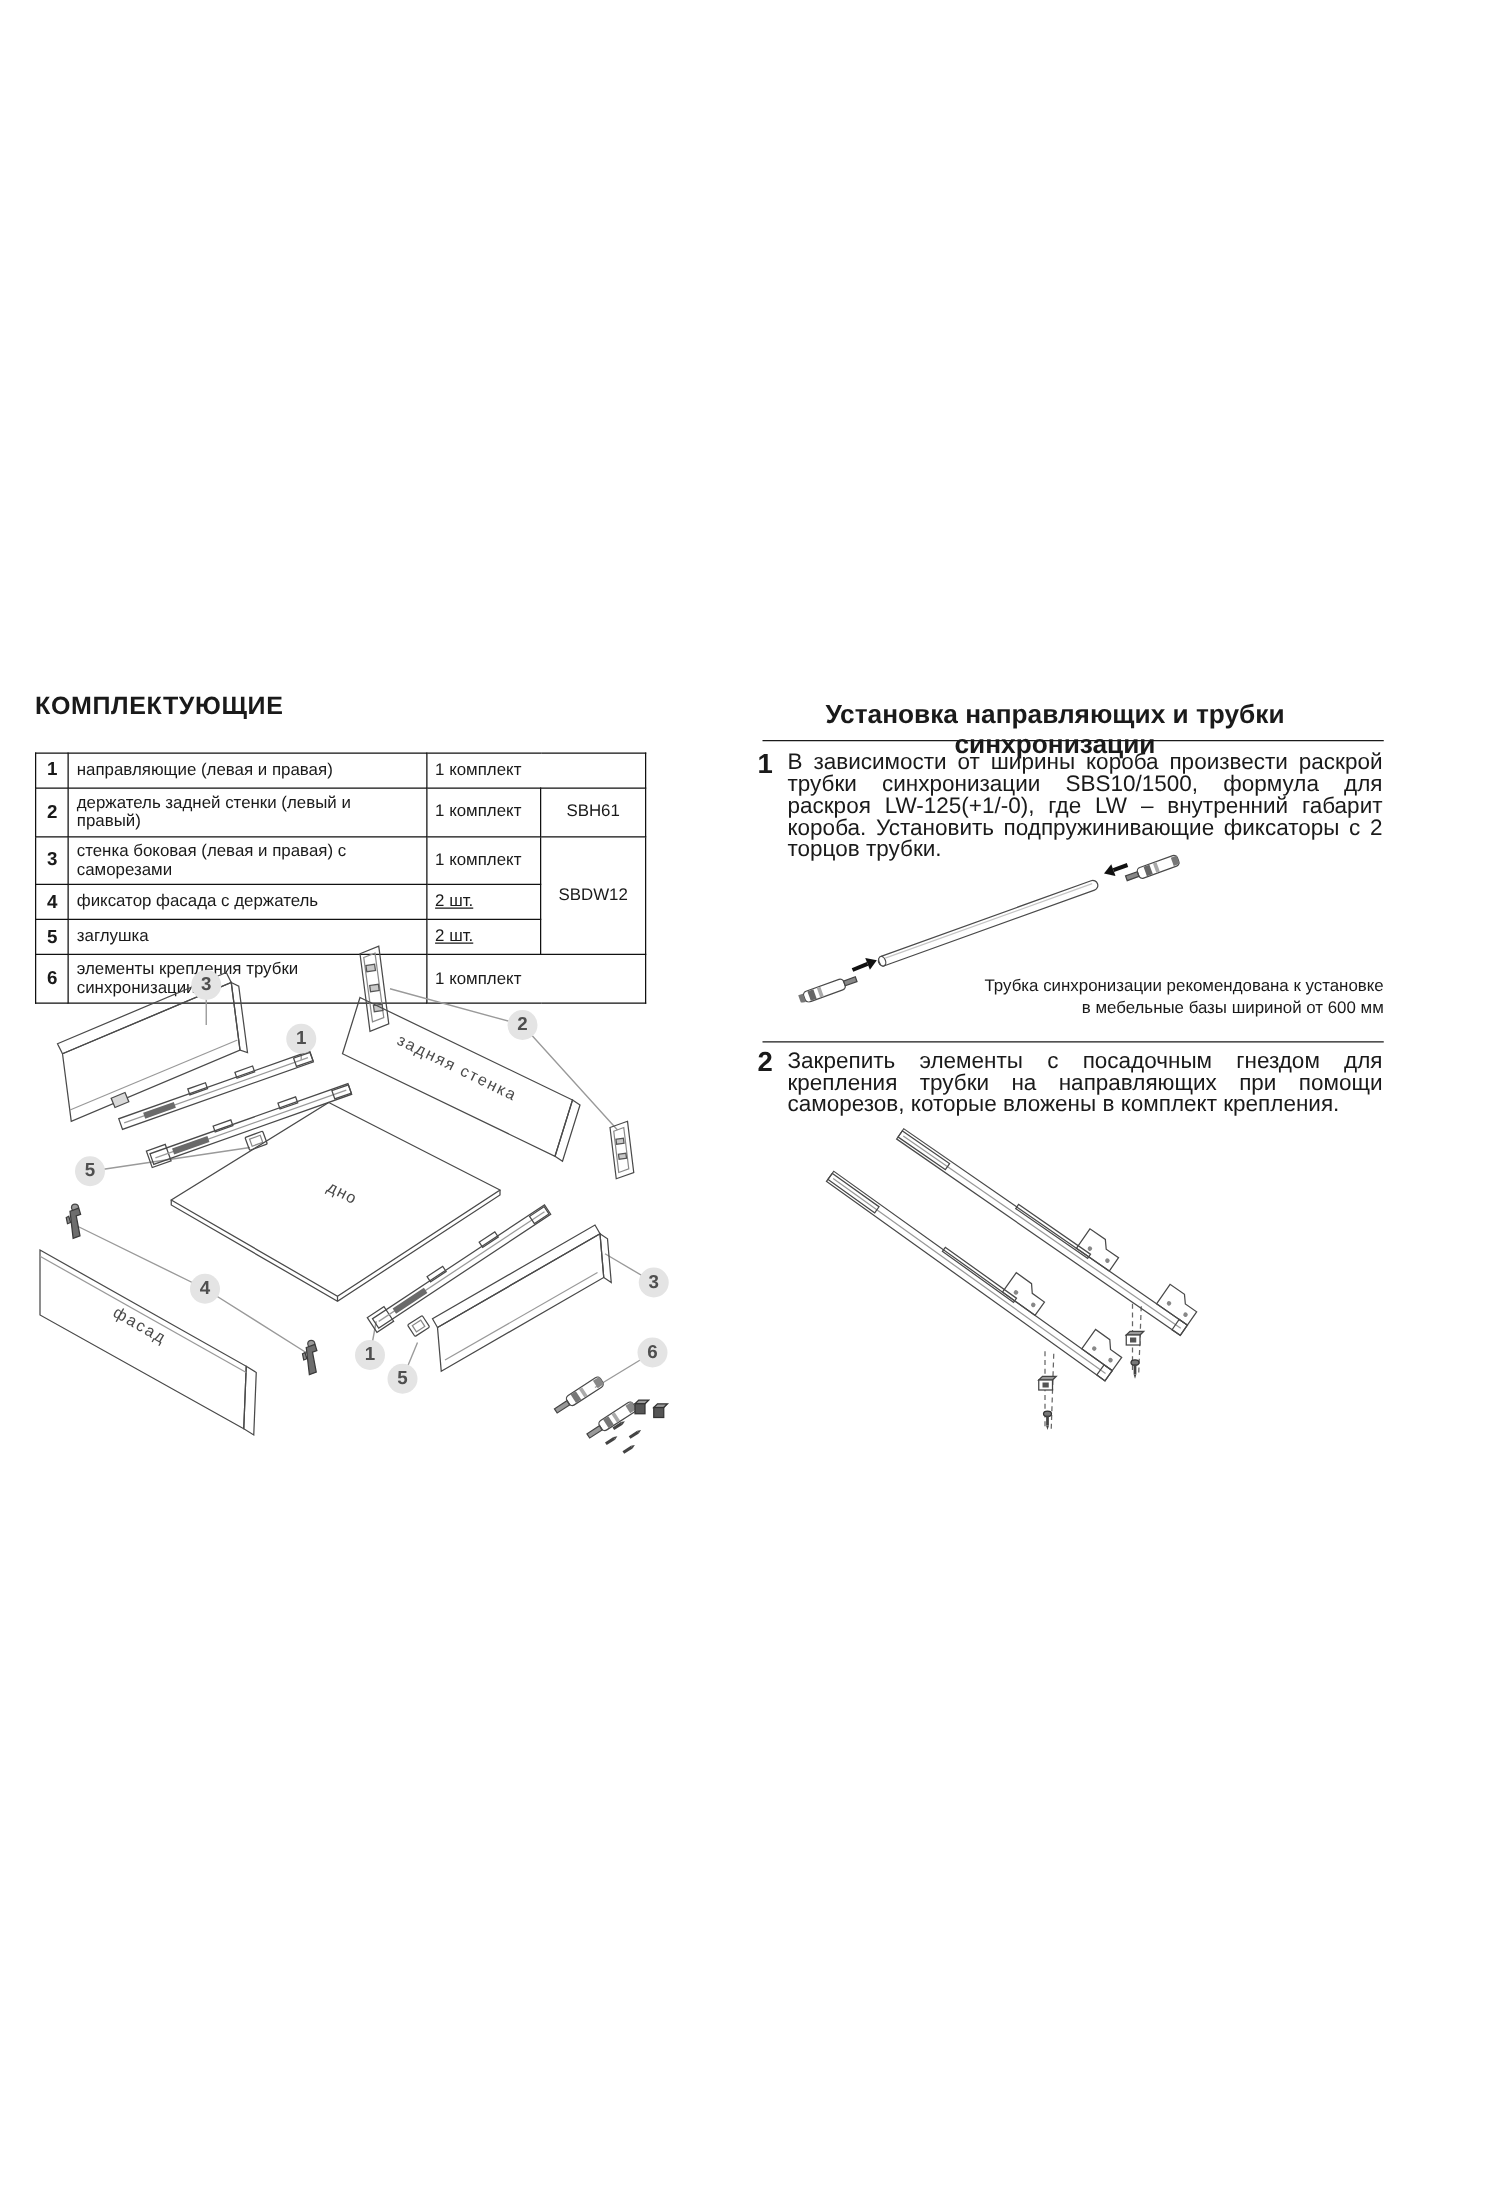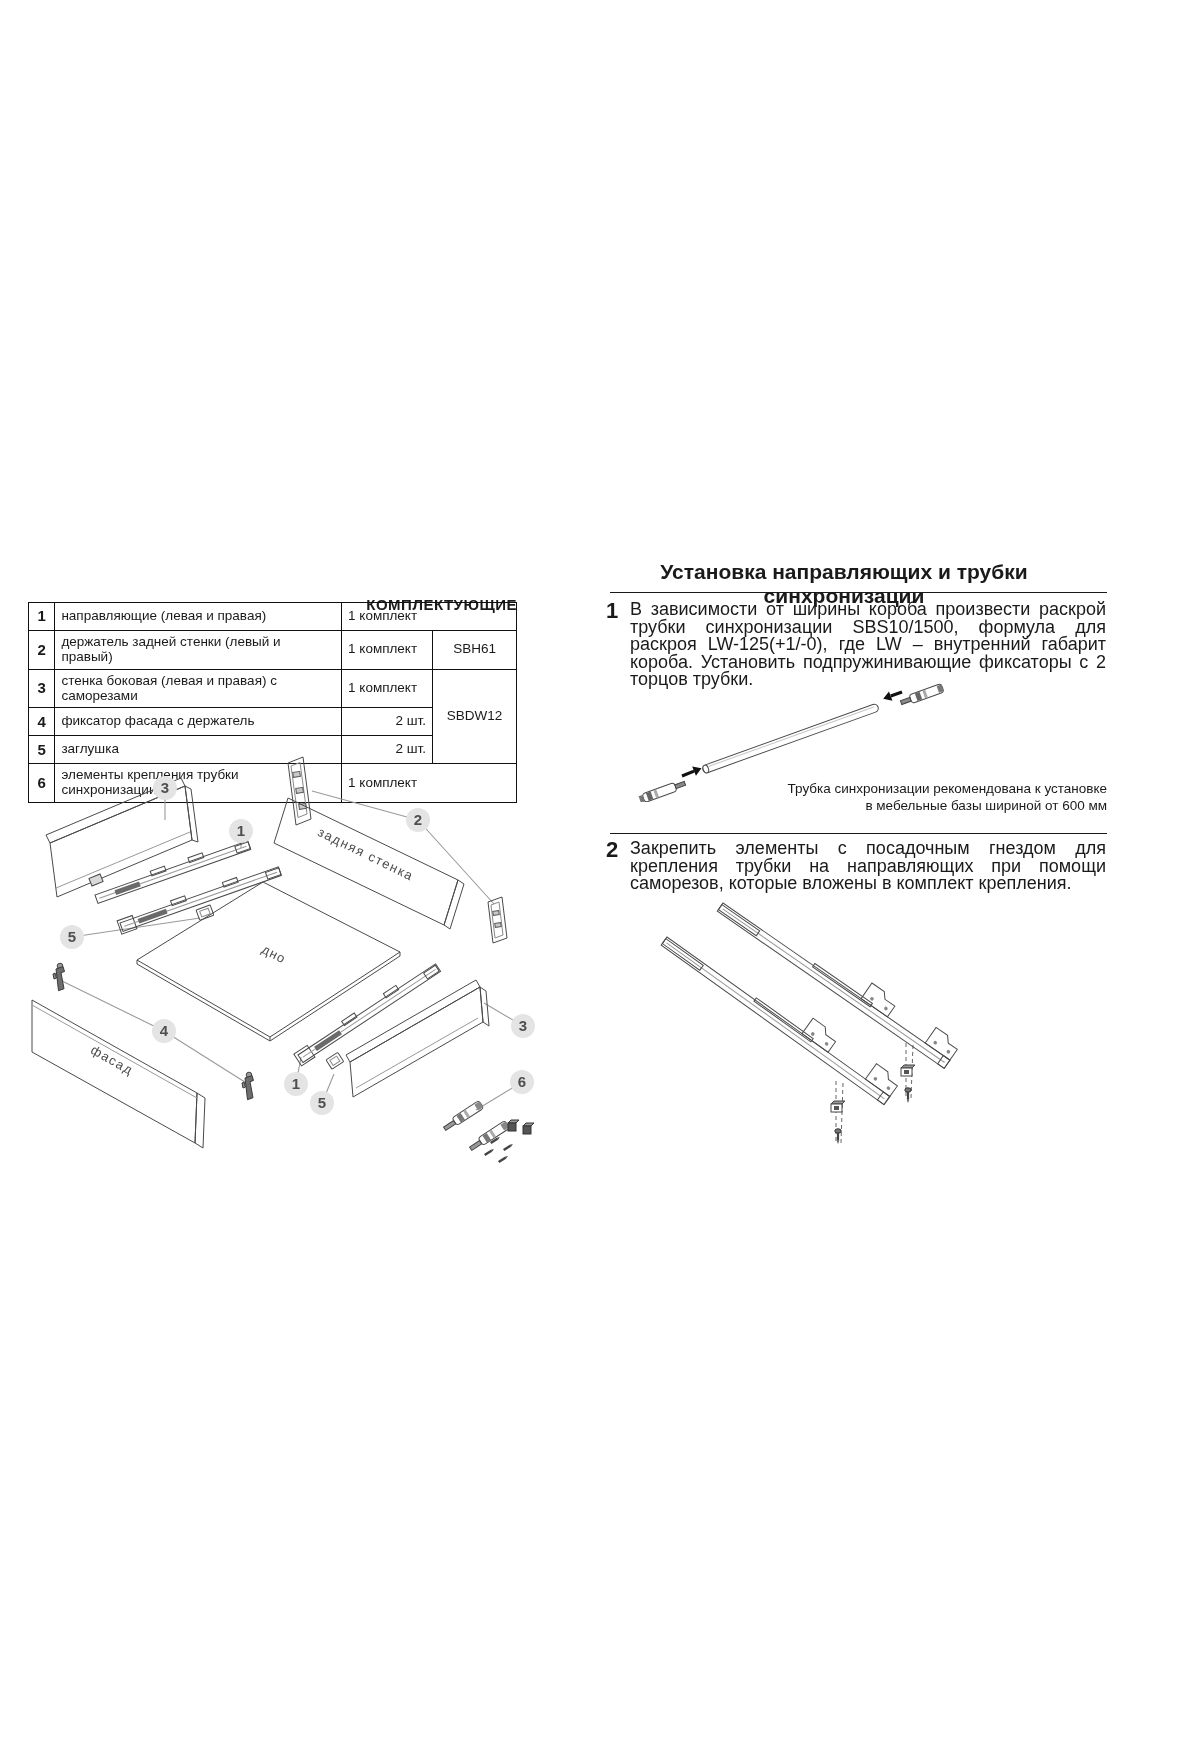--- a/index.html
+++ b/index.html
@@ -1,27 +1,27 @@
 <!DOCTYPE html>
 <html><head>
 <meta charset="utf-8">
 <style>
   html,body{margin:0;padding:0;background:#fff;}
   .page{position:relative;width:1200px;height:1760px;background:#fff;overflow:hidden;
         font-family:"Liberation Sans",sans-serif;color:#1a1a1a;}
   
-  .parts-title{position:absolute;left:28px;top:596px;width:489px;text-align:right;
-        font-size:15px;font-weight:bold;letter-spacing:.5px;}
+  .parts-title{position:absolute;left:28px;top:554px;width:489px;text-align:left;
+        font-size:20px;font-weight:bold;letter-spacing:.5px;}
   table.parts{position:absolute;left:28px;top:602px;width:489px;border-collapse:collapse;
         font-size:13.5px;}
   table.parts td{border:1.6px solid #111;padding:4px 6px;height:19px;line-height:1.1;}
   table.parts td.num{width:24px;text-align:center;font-weight:bold;font-size:15px;padding:1px 2px;}
   table.parts td.desc{width:309px;}
   table.parts td.qty{width:82px;}
-  table.parts td.qty.center{text-align:right;}
+  table.parts td.qty.center{text-align:left;text-decoration:underline;}
   table.parts td.code{width:74px;text-align:center;}
   
   .diagram{position:absolute;}
   .callout{position:absolute;width:24px;height:24px;border-radius:50%;background:#e4e4e4;
         color:#4f4f4f;font-size:15px;font-weight:bold;text-align:center;line-height:24px;}
   
   .inst-title{position:absolute;left:592px;top:560px;width:504px;text-align:center;
         font-size:21px;font-weight:bold;}
   .rule{position:absolute;height:0;border-top:1.6px solid #1a1a1a;}
   .rule1{left:610px;top:592px;width:497px;}

